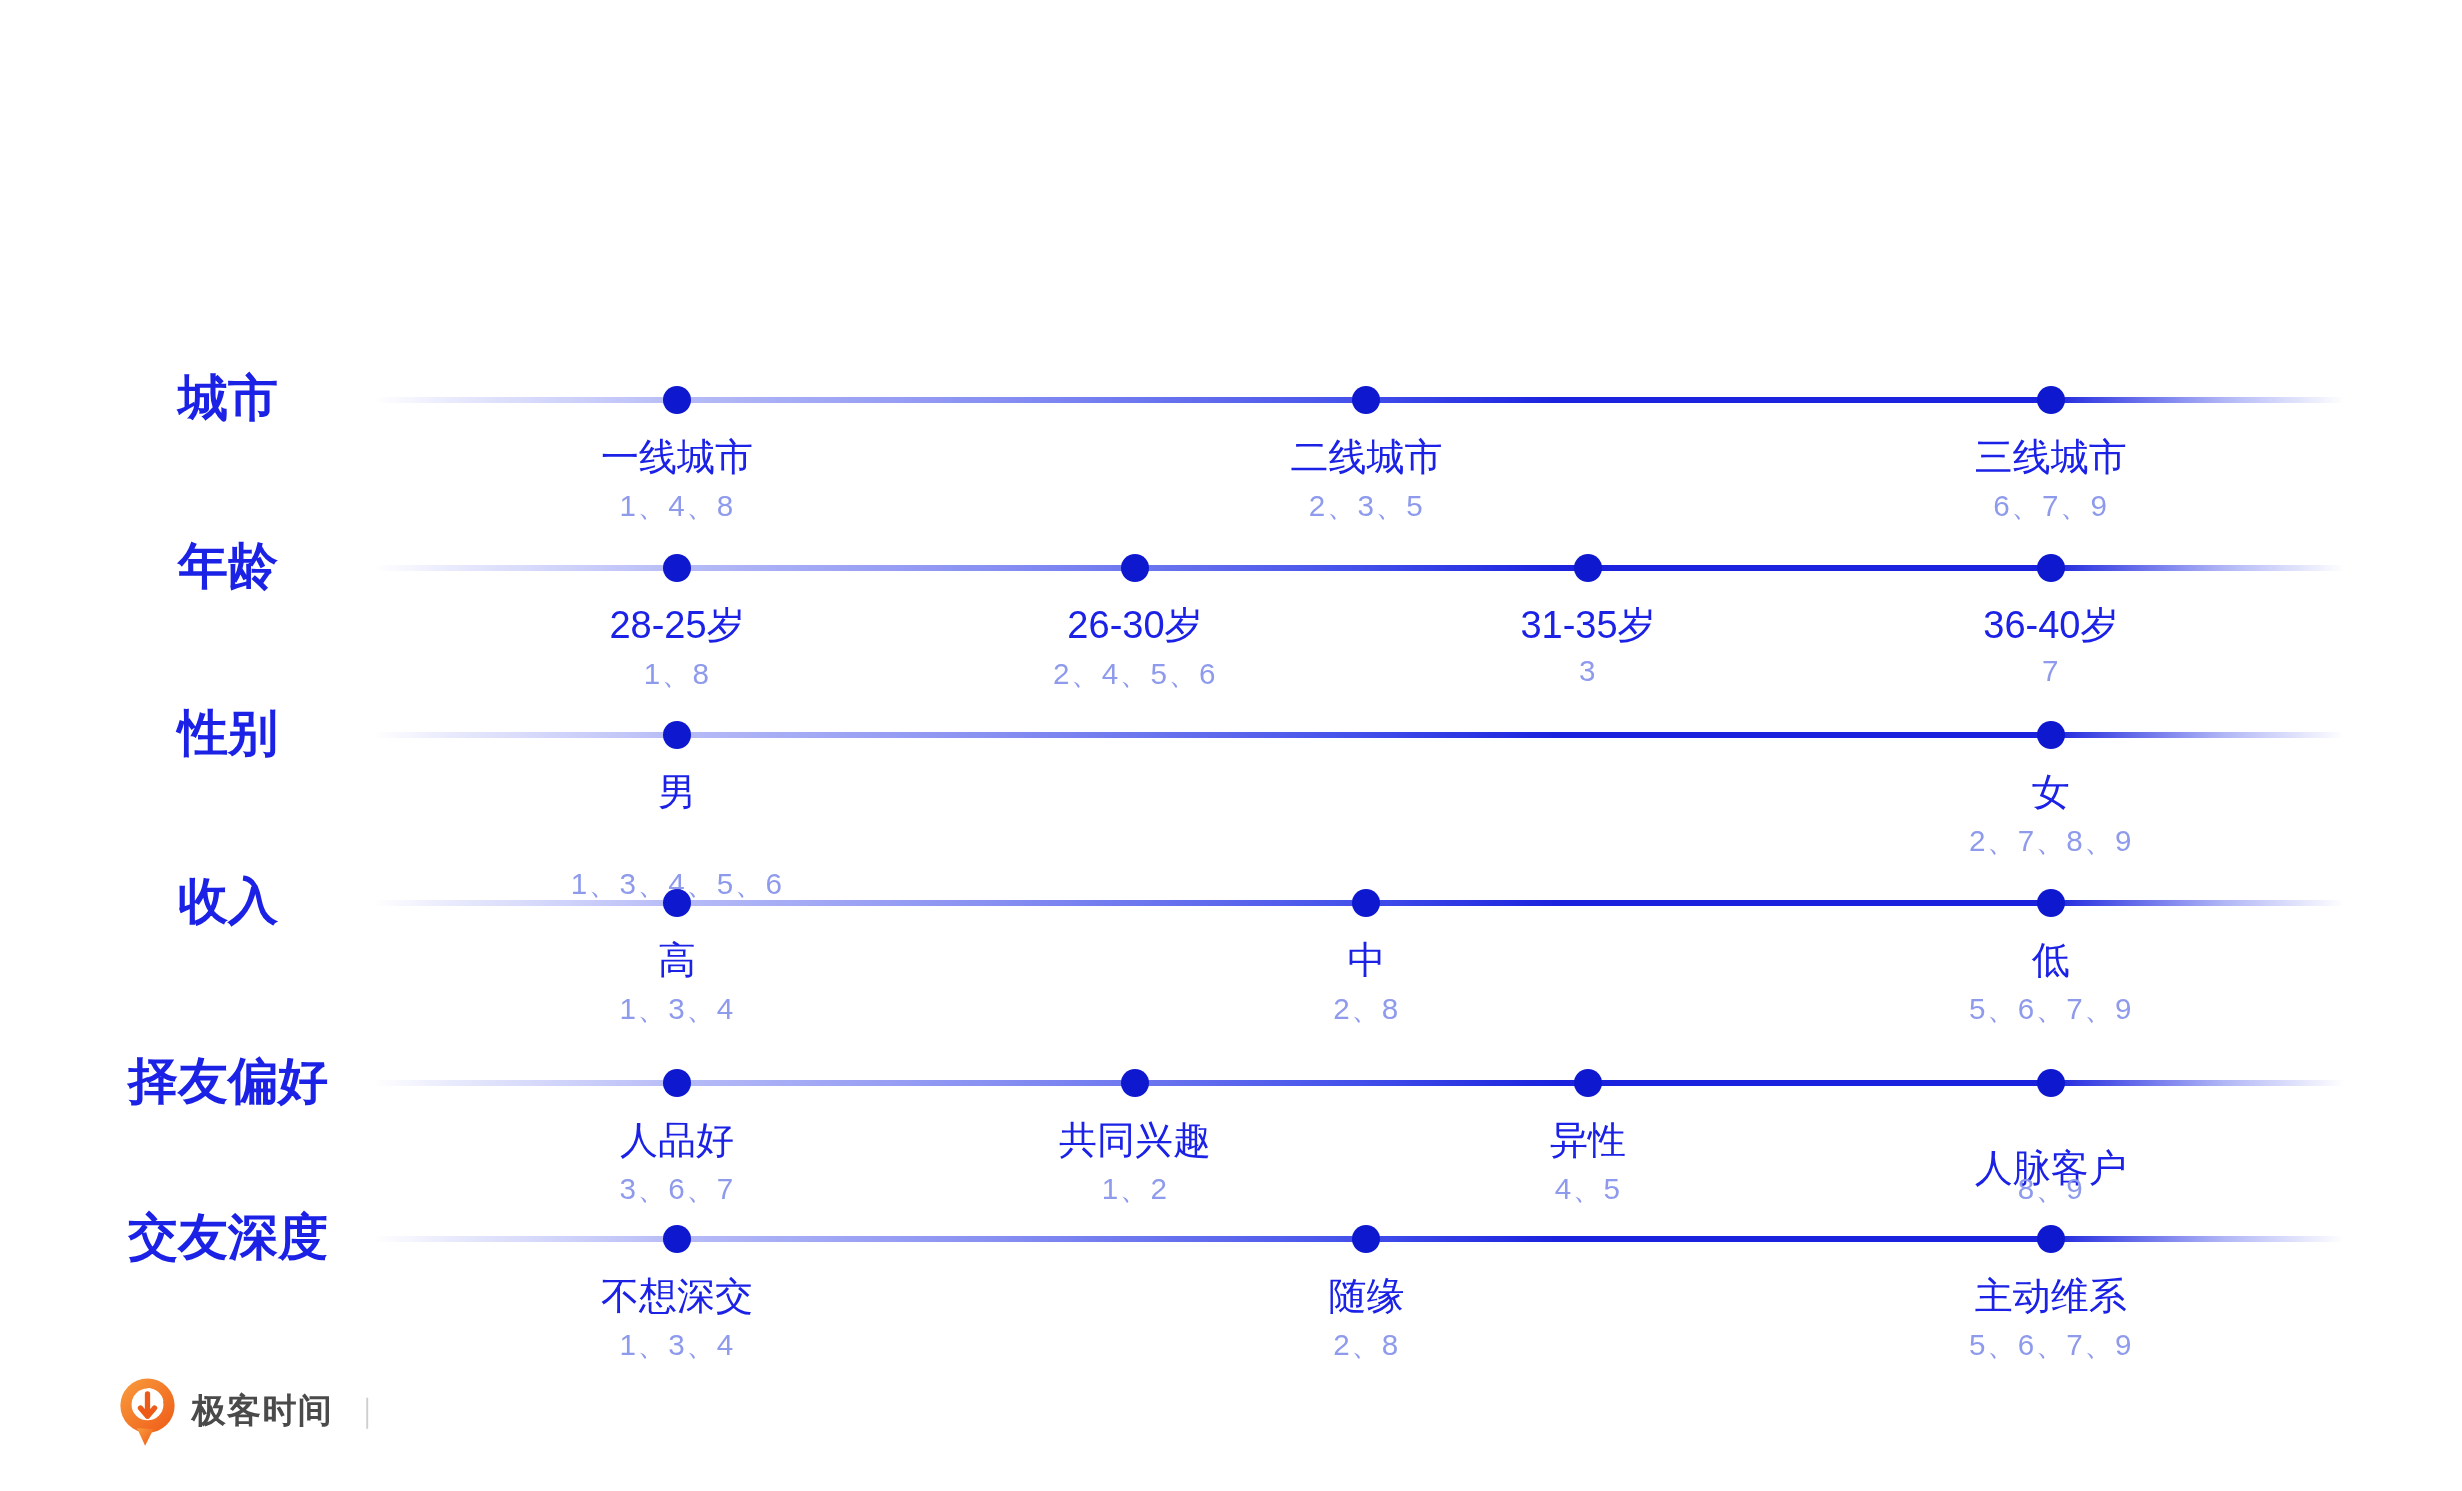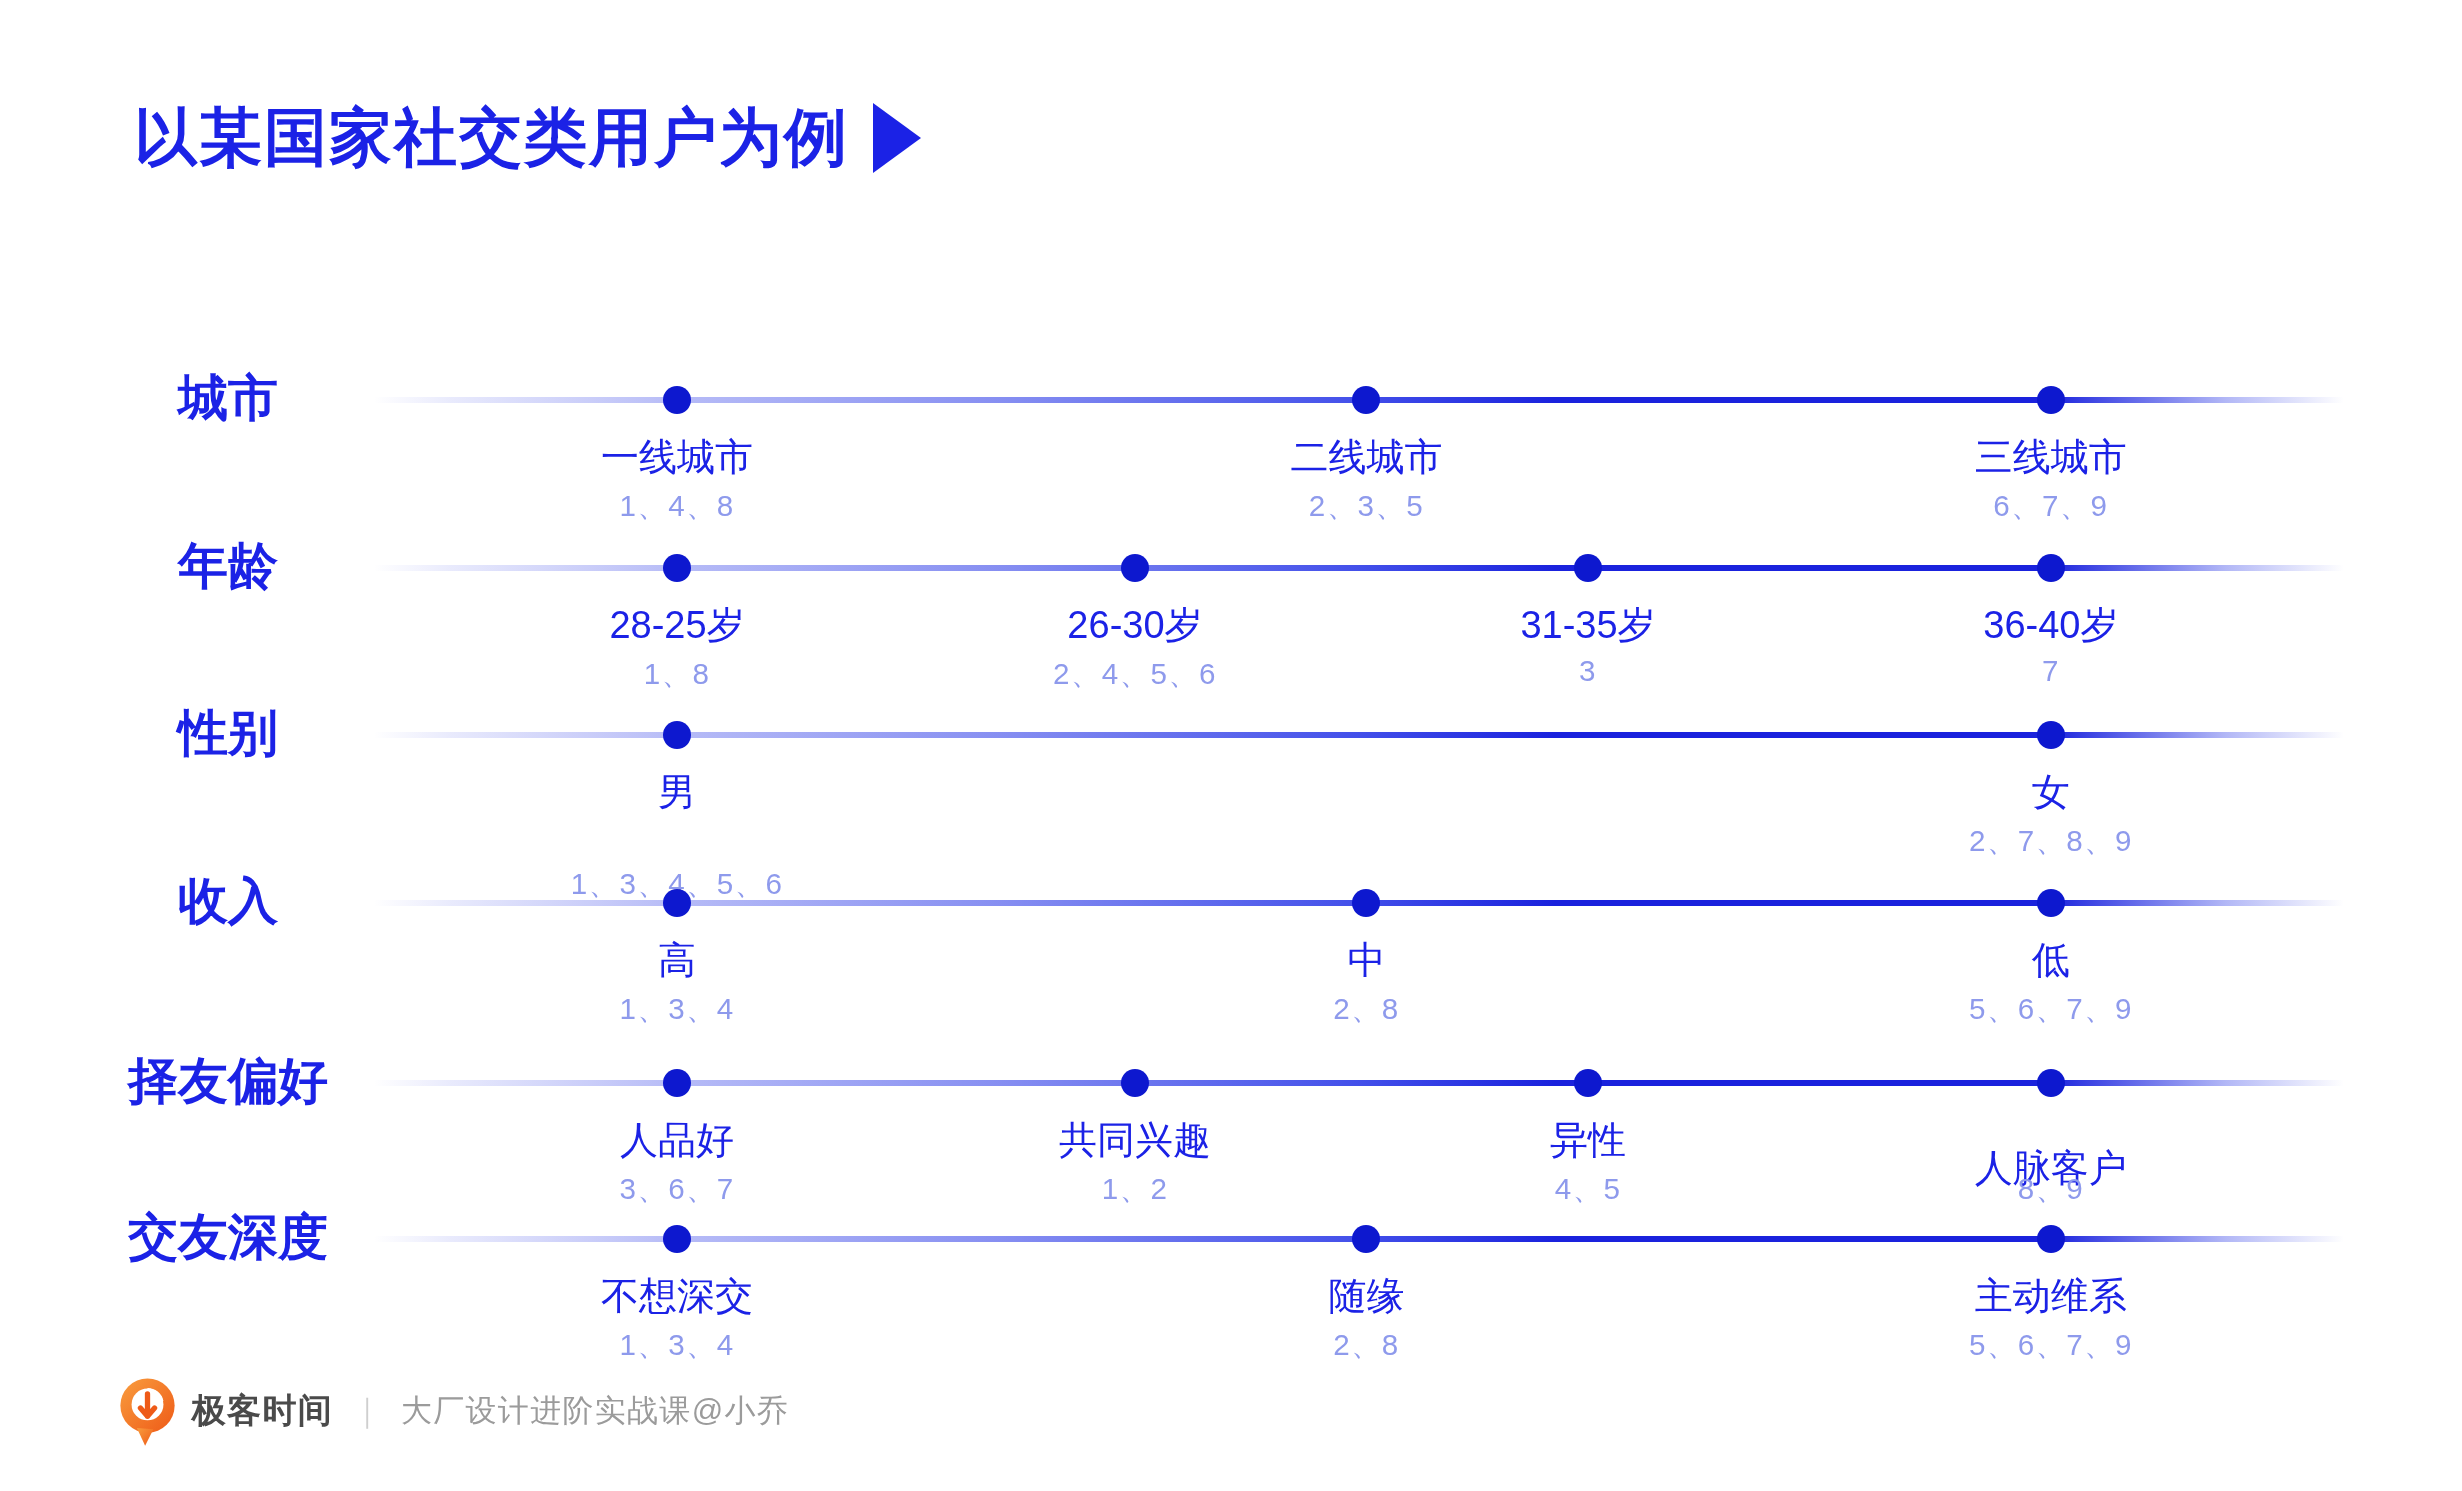--- a/index.html
+++ b/index.html
@@ -66,24 +66,20 @@
   .footer .logo{width:59px;height:71px;flex:0 0 auto;}
   .brand{font-size:34px;font-weight:700;color:#4a4a4a;letter-spacing:1.3px;}
   .fdiv{font-size:31px;font-weight:300;color:#cfcfcf;padding:0 4px;}
   .course{font-size:31px;font-weight:400;color:#9b9b9b;letter-spacing:1.3px;}
 </style>
 </head>
 <body>
 
 <div id="stage">
 
-  <div class="title">
-    <span>以某国家社交类用户为例</span>
-    <span class="tri"></span>
-  </div>
 
   <div id="rows-root">
       <div class="row" style="top: 400px;">
         <div class="row-label">城市</div>
         <div class="track"></div>
         <div class="dot" style="left: 27.5%;"></div>
         <div class="pt-name" style="left: 27.5%;">一线城市</div>
         <div class="pt-ids" style="left: 27.5%;">1、4、8</div>
         <div class="dot" style="left: 55.5%;"></div>
         <div class="pt-name" style="left: 55.5%;">二线城市</div>
@@ -171,17 +167,16 @@
         </linearGradient>
       </defs>
       <circle cx="50" cy="50" r="46" fill="url(#lg)"></circle>
       <path d="M32 88 L46 118 L60 90 Z" fill="url(#lg)"></path>
       <circle cx="50" cy="48" r="27" fill="#ffffff"></circle>
       <path d="M50 20 A28 28 0 0 1 77 42 L64 46 A15 15 0 0 0 50 34 Z" fill="#ffffff"></path>
       <path d="M50 30 L50 68 M50 68 L38 54 M50 68 L62 54" fill="none" stroke="#ee5a17" stroke-width="9" stroke-linecap="round" stroke-linejoin="round"></path>
     </svg>
     <span class="brand">极客时间</span>
     <span class="fdiv">｜</span>
-    <span class="course">大厂设计进阶实战课@小乔</span>
   </div>
 
 </div>
 
 
 </body></html>

